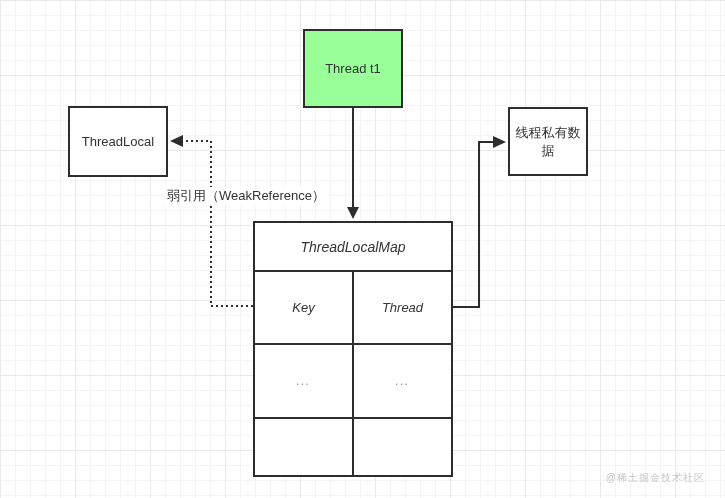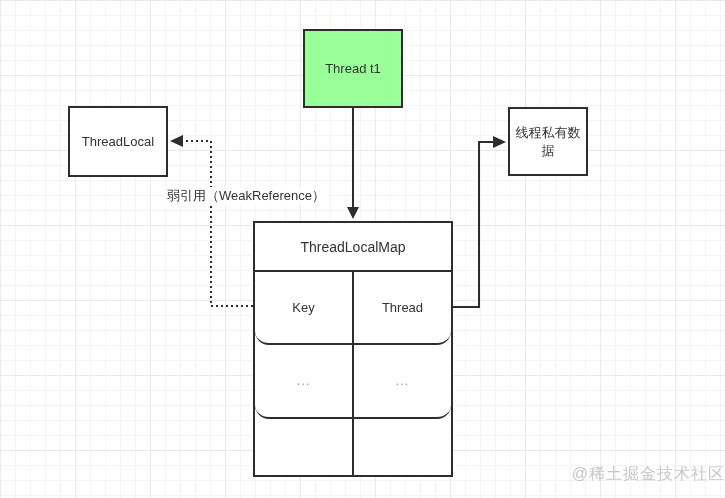--- a/index.html
+++ b/index.html
@@ -41,35 +41,35 @@
   .map-table {
     position: absolute;
     left: 253px; top: 221px;
     width: 200px; height: 256px;
     box-sizing: border-box;
     border: 2px solid #2d2d2d;
     background: #ffffff;
     display: flex;
     flex-direction: column;
     font-size: 13px;
+    font-style: italic;
   }
   .map-title {
     flex: 0 0 47px;
     border-bottom: 2px solid #2d2d2d;
     display: flex;
     align-items: center;
     justify-content: center;
     font-size: 14px;
   }
   .map-row {
     flex: 1 1 auto;
     display: flex;
     border-bottom: 2px solid #2d2d2d;
     min-height: 0;
-    border-radius: 14px;
   }
   .map-row.last { border-bottom: none; }
   .map-cell {
     flex: 1 1 50%;
     display: flex;
     align-items: center;
     justify-content: center;
   }
   .map-cell.first { border-right: 2px solid #2d2d2d; }
   .map-cell.dots { color: #999999; letter-spacing: 1px; }
@@ -78,22 +78,22 @@
     position: absolute;
     left: 116px; top: 187px;
     background: #ffffff;
     padding: 0 3px;
     font-size: 13px;
     white-space: nowrap;
     margin-left: 48px;
   }
   .watermark {
     position: absolute;
-    right: 0; bottom: 13px;
-    font-size: 16px;
+    right: 20px; bottom: 13px;
+    font-size: 10px;
     color: #c6c6c6;
     letter-spacing: 1px;
   }
 </style>
 </head>
 <body>
 
 <div class="canvas">
 
   <svg class="connectors" viewBox="0 0 725 498" xmlns="http://www.w3.org/2000/svg">

